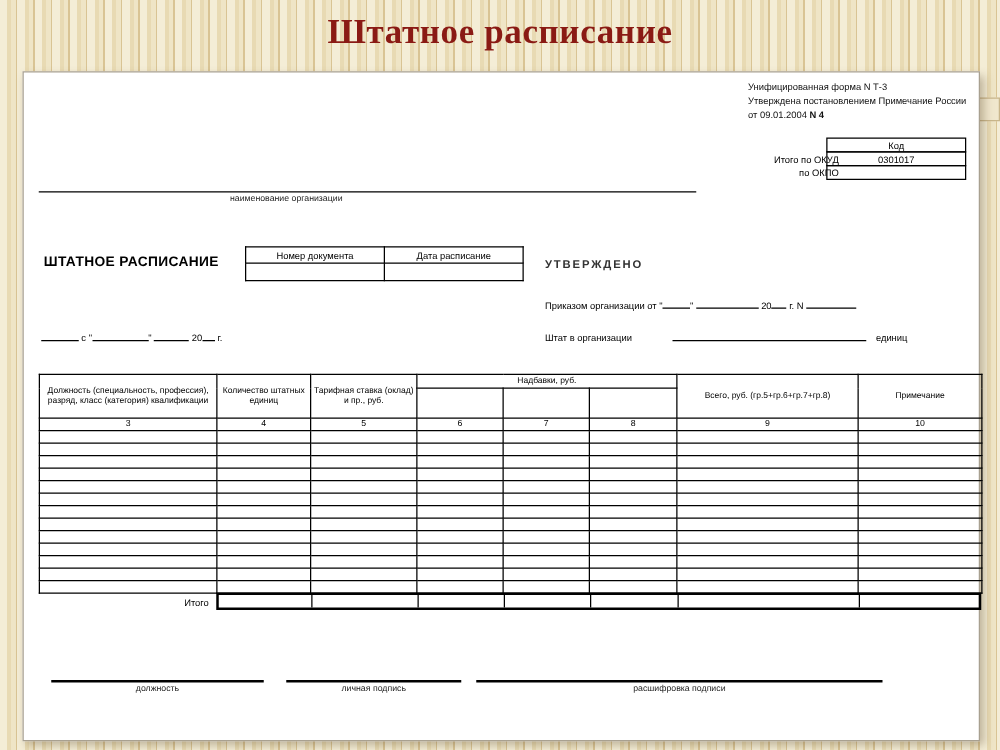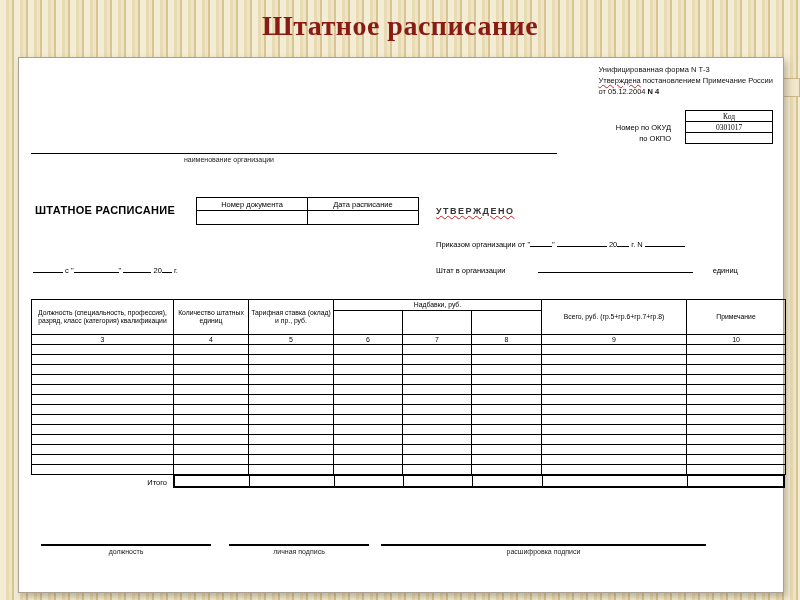--- a/index.html
+++ b/index.html
@@ -27,24 +27,24 @@
   }
 
   .doc {
     position:absolute; left:18px; top:57px; width:766px; height:536px;
     background:#fff; border:1px solid #a8a090;
     box-shadow:3px 4px 7px rgba(90,70,40,.35);
     color:#000; z-index:2;
   }
 
   .form-note { position:absolute; top:7px; right:10px; text-align:left; font-size:7.5px; line-height:1.45; color:#111; }
-  .wavy { text-decoration:underline; text-decoration-style:wavy; text-decoration-color:#c22; text-decoration-thickness:1px; text-underline-offset:1px; }
+  .wavy { text-decoration-style:wavy; text-decoration-color:#c22; text-decoration-thickness:1px; text-underline-offset:1px; }
   .b { font-weight:bold; }
 
-  .code-stack { position:absolute; top:52px; right:10px; width:88px; font-size:7.5px;font-family:Liberation Serif, serif; }
+  .code-stack { position:absolute; top:52px; right:10px; width:112px; font-size:7.5px; }
   .cbox { border:1px solid #000; height:12px; line-height:11px; text-align:center; }
   .cbox + .cbox { margin-top:-1px; }
   .okud-label { position:absolute; top:65px; right:112px; font-size:7.5px; }
   .okpo-label { position:absolute; top:76px; right:112px; font-size:7.5px; }
 
   .org-line { position:absolute; left:12px; top:95px; width:526px; border-bottom:1px solid #000; height:0; }
   .org-caption { position:absolute; left:95px; top:98px; width:230px; text-align:center; font-size:7px; color:#222; }
 
   .form-title { position:absolute; left:16px; top:146px; font-size:11px; font-weight:bold; letter-spacing:.3px; }
 
@@ -54,21 +54,21 @@
   .meta-table td { height:14px; }
 
   .approved { position:absolute; left:417px; top:148px; font-size:9px; font-weight:bold; letter-spacing:1.5px; color:#333; }
 
   .order-line  { position:absolute; left:417px; top:181px; font-size:7.5px; white-space:nowrap; }
   .period-line { position:absolute; left:14px;  top:207px; font-size:7.5px; white-space:nowrap; }
   .staff-line  { position:absolute; left:417px; top:207px; font-size:7.5px; white-space:nowrap; }
 
   .u { display:inline-block; border-bottom:1px solid #000; height:8px; vertical-align:baseline; } .w10{width:10px} .w12{width:12px} .w22{width:22px} .w28{width:28px}
   .w30{width:30px} .w40{width:40px} .w45{width:45px} .w50{width:50px} .w155{width:155px}
-  .ml30{margin-left:30px} .ml6{margin-left:18px}
+  .ml30{margin-left:30px} .ml6{margin-left:6px}
 
   .table-wrap { position:absolute; left:12px; top:241px; width:754px; }
   .main-table { border-collapse:collapse; table-layout:fixed; width:754px; font-size:6.8px; }
   .main-table th, .main-table td { border:1px solid #000; }
   .main-table thead th { font-weight:normal; text-align:center; vertical-align:middle; padding:1px 2px; line-height:1.15; }
   .main-table tr.r1 { height:11px; }
   .main-table tr.r2 { height:24px; }
   .main-table tr.nums td { height:10px; padding:0; text-align:center; font-size:7px; }
   .main-table tbody td { height:10px; padding:0; }
 
@@ -90,29 +90,29 @@
 
 <div class="slide">
   <div class="slide-title">Штатное расписание</div>
   <div class="edge-tab"></div>
 
   <div class="doc">
 
     <div class="form-note">
       <div>Унифицированная форма N Т-3</div>
       <div><span class="wavy">Утверждена</span><span> постановлением Примечание России</span></div>
-      <div><span>от 05.12.2004</span> <span class="b">N 4</span></div>
+      <div><span>от 09.01.2004</span> <span class="b">N 4</span></div>
     </div>
 
     <div class="code-stack">
       <div class="cbox">Код</div>
       <div class="cbox">0301017</div>
       <div class="cbox"></div>
     </div>
-    <div class="okud-label">Номер по ОКУД</div>
+    <div class="okud-label">Итого по ОКУД</div>
     <div class="okpo-label">по ОКПО</div>
 
     <div class="org-line"></div>
     <div class="org-caption">наименование организации</div>
 
     <div class="form-title">ШТАТНОЕ РАСПИСАНИЕ</div>
 
     <table class="meta-table">
       <tbody>
           <tr>

